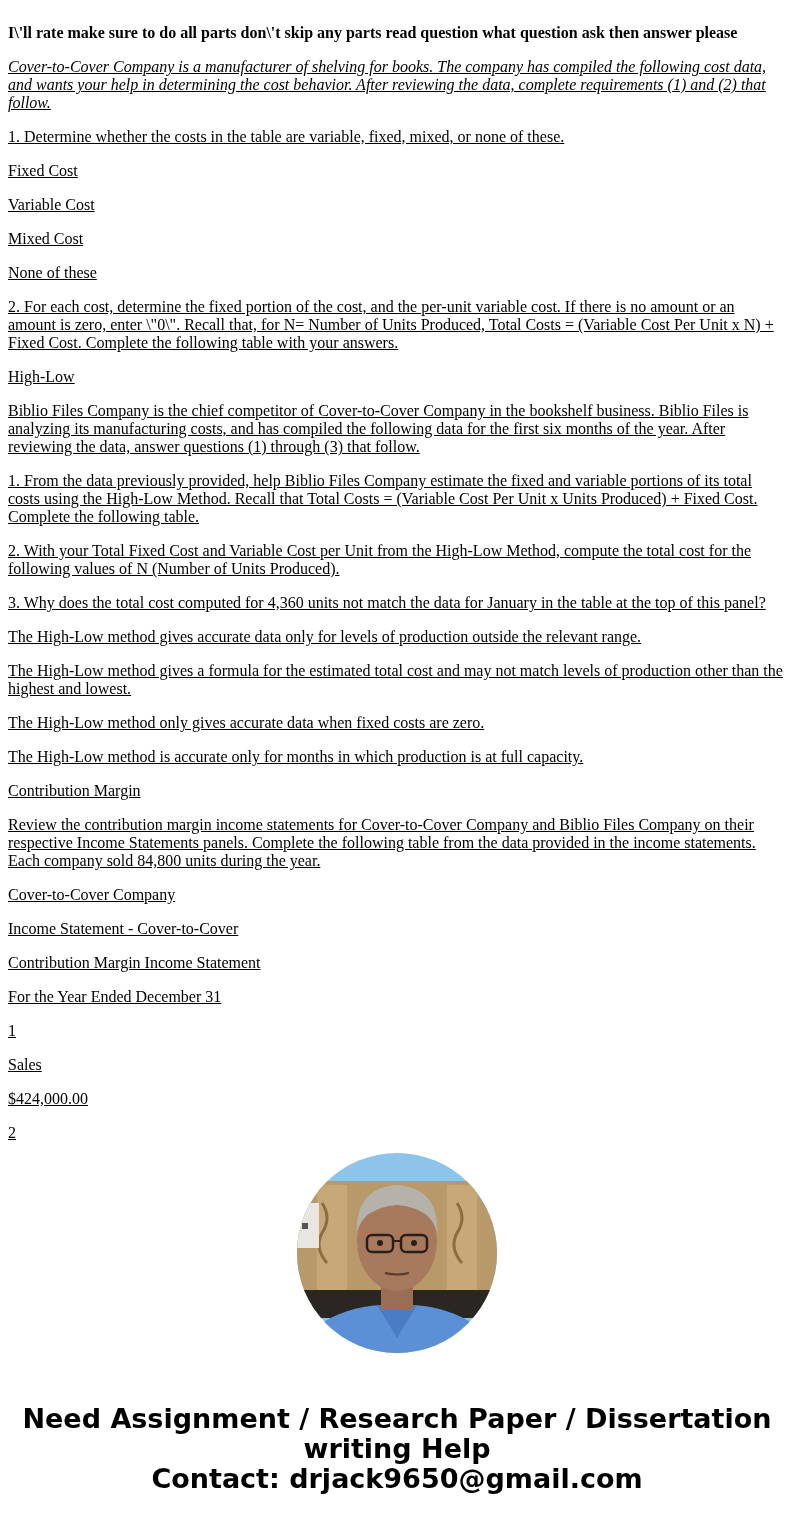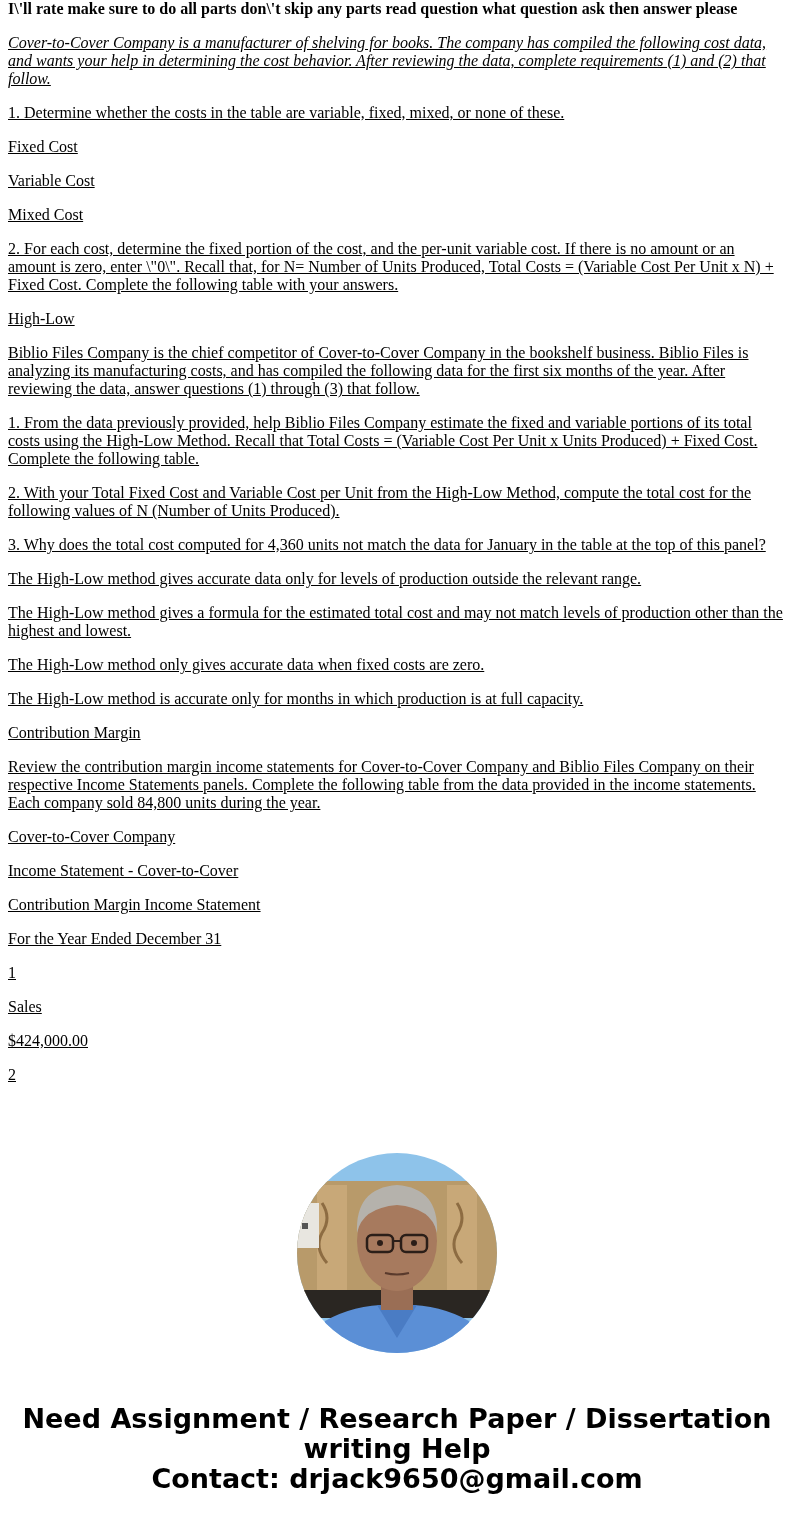--- a/index.html
+++ b/index.html
@@ -20,21 +20,21 @@
     .content {
       position: absolute;
       left: 8px;
       top: 0;
       width: 778px;
     }
     .content h1 {
       font-size: 16px;
       font-weight: bold;
       line-height: 18px;
-      margin: 0 0 16px 0;
+      margin: 24px 0 16px 0;
     }
     .content p {
       margin: 16px 0;
       text-decoration: underline;
     }
     .content p.intro {
       font-style: italic;
     }
     .avatar-wrap {
       position: absolute;
@@ -66,20 +66,21 @@
 <body>
 
 <div class="content">
   <h1>I\'ll rate make sure to do all parts don\'t skip any parts read question what question ask then answer please</h1>
   <p class="intro">Cover-to-Cover Company is a manufacturer of shelving for books. The company has compiled the following cost data, and wants your help in determining the cost behavior. After reviewing the data, complete requirements (1) and (2) that follow.</p>
 
   <p>1. Determine whether the costs in the table are variable, fixed, mixed, or none of these.</p>
   <p>Fixed Cost</p>
   <p>Variable Cost</p>
   <p>Mixed Cost</p>
+  <p>None of these</p>
   <p>2. For each cost, determine the fixed portion of the cost, and the per-unit variable cost. If there is no amount or an amount is zero, enter \"0\". Recall that, for N= Number of Units Produced, Total Costs = (Variable Cost Per Unit x N) + Fixed Cost. Complete the following table with your answers.</p>
 
   <p>High-Low</p>
   <p>Biblio Files Company is the chief competitor of Cover-to-Cover Company in the bookshelf business. Biblio Files is analyzing its manufacturing costs, and has compiled the following data for the first six months of the year. After reviewing the data, answer questions (1) through (3) that follow.</p>
   <p>1. From the data previously provided, help Biblio Files Company estimate the fixed and variable portions of its total costs using the High-Low Method. Recall that Total Costs = (Variable Cost Per Unit x Units Produced) + Fixed Cost. Complete the following table.</p>
   <p>2. With your Total Fixed Cost and Variable Cost per Unit from the High-Low Method, compute the total cost for the following values of N (Number of Units Produced).</p>
   <p>3. Why does the total cost computed for 4,360 units not match the data for January in the table at the top of this panel?</p>
   <p>The High-Low method gives accurate data only for levels of production outside the relevant range.</p>
   <p>The High-Low method gives a formula for the estimated total cost and may not match levels of production other than the highest and lowest.</p>
   <p>The High-Low method only gives accurate data when fixed costs are zero.</p>

